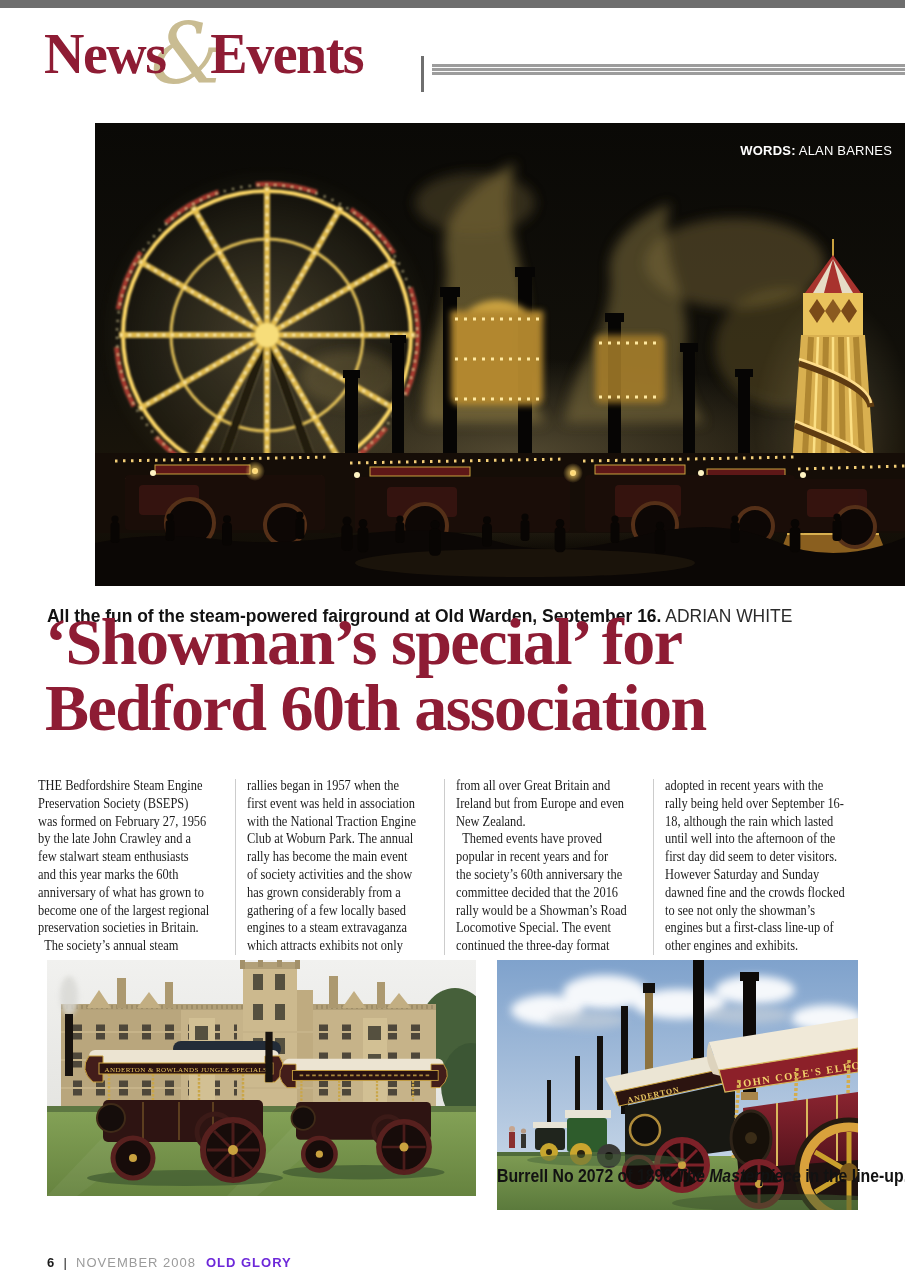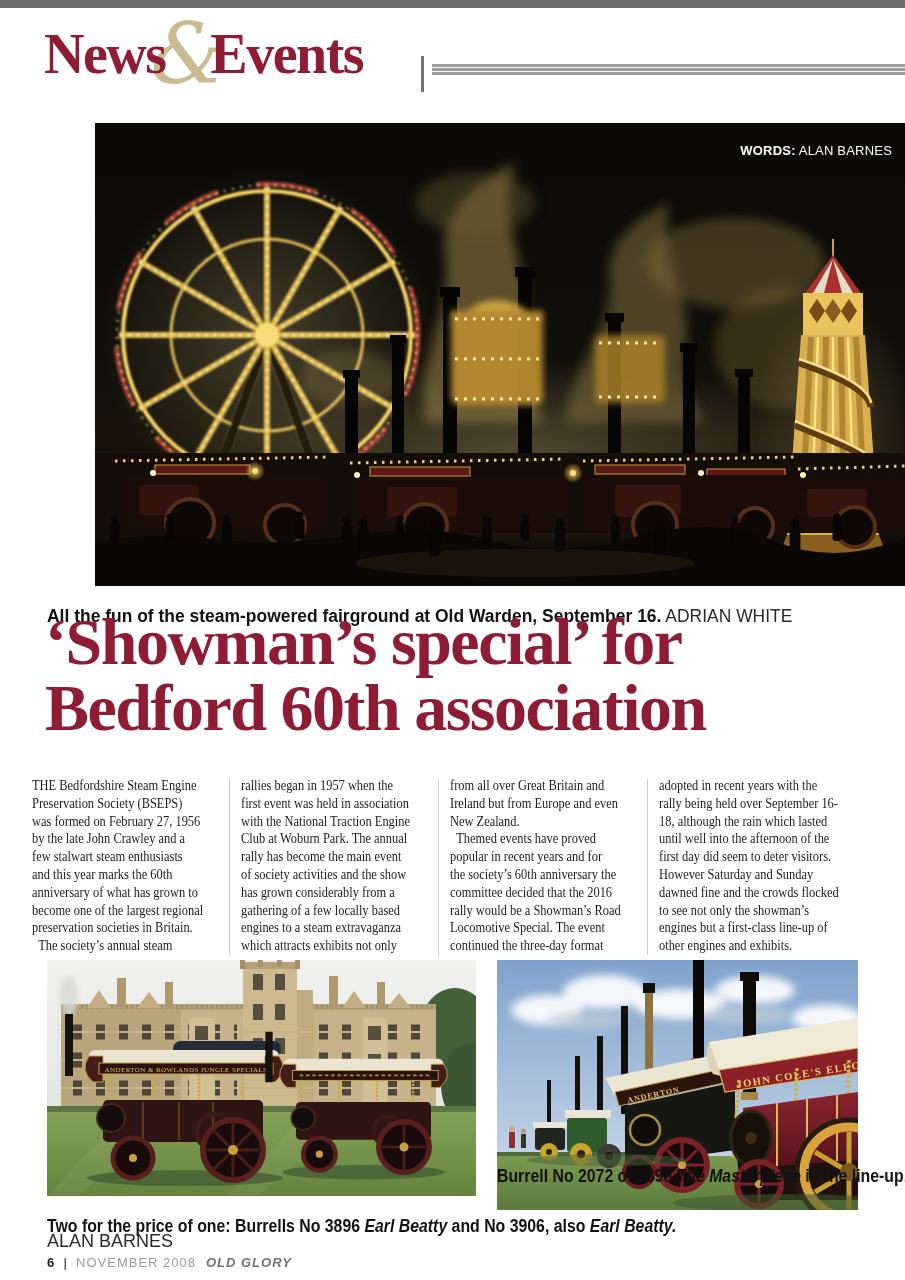--- a/index.html
+++ b/index.html
@@ -34,31 +34,31 @@
   .cap-left{left:47px;top:1193px;width:440px;}
   .cap-left .credit-line{display:block;font-weight:normal;color:#2b2b2b;}
   .cap-right{left:497px;top:1143px;width:405px;}
 
   
   .headline{position:absolute;left:45px;top:601px;width:840px;font-family:"Liberation Serif",serif;
             font-weight:bold;color:#8e1c34;font-size:66px;line-height:66px;letter-spacing:-1.5px;
             white-space:pre-line;}
 
   
-  .cols{position:absolute;left:32px;top:769px;width:815px;display:flex;}
+  .cols{position:absolute;left:38px;top:769px;width:815px;display:flex;}
   .col{width:186px;font-family:"Liberation Serif",serif;font-size:13.8px;line-height:17.8px;
        color:#1b1b1b;white-space:pre;transform:scaleX(.9);transform-origin:0 0;}
   .vrule{width:1px;background:#cccccc;margin:2px 11px 0 11px;height:176px;}
 
   
   .footer{position:absolute;left:47px;top:1247px;font-size:13px;color:#1a1a1a;letter-spacing:.3px;}
   .footer .pg{font-weight:bold;}
   .footer .sep{margin:0 5px;color:#1a1a1a;}
   .footer .issue{color:#9b9b9b;letter-spacing:1px;}
-  .footer .mag{font-weight:bold;color:#737373;letter-spacing:1px;margin-left:6px;font-style:italic;}
+  .footer .mag{font-weight:bold;color:#6d28d9;letter-spacing:1px;margin-left:6px;}
 </style>
 </head>
 <body>
 
 <div class="page">
 
   <header class="mast">
     <span class="t1">News</span><span class="amp">&amp;</span><span class="t1">Events</span>
   </header>
   <div class="rule-bar"></div>
@@ -464,24 +464,20 @@
             <line x1="130" y1="74" x2="130" y2="126"></line>
             <line x1="106" y1="100" x2="154" y2="100"></line>
           </g>
         <circle cx="130" cy="100" r="5" fill="#c9a23f"></circle>
         <circle cx="36" cy="108" r="18" fill="#170c0a" stroke="#57201e" stroke-width="5"></circle>
         <circle cx="36" cy="108" r="4" fill="#c9a23f"></circle>
       </g>
     </svg>
   </figure>
 
-  <p class="cap cap-left">
-    <span class="squeeze"><b>Two for the price of one: Burrells No 3896 </b><b><i>Earl Beatty</i></b><b> and No 3906, also </b><b><i>Earl Beatty.</i></b></span>
-    <span class="credit-line">ALAN BARNES</span>
-  </p>
 
   <figure class="photo-right" style="margin:0;">
     <svg viewBox="0 0 361 250" width="361" height="250">
       <defs>
         <linearGradient id="rsky" x1="0" y1="0" x2="0" y2="1">
             <stop offset="0" stop-color="#7fa2cc"></stop>
             <stop offset="1" stop-color="#d3dfec"></stop>
           </linearGradient>
         <linearGradient id="rgrass" x1="0" y1="0" x2="0" y2="1">
             <stop offset="0" stop-color="#7d9a52"></stop>

